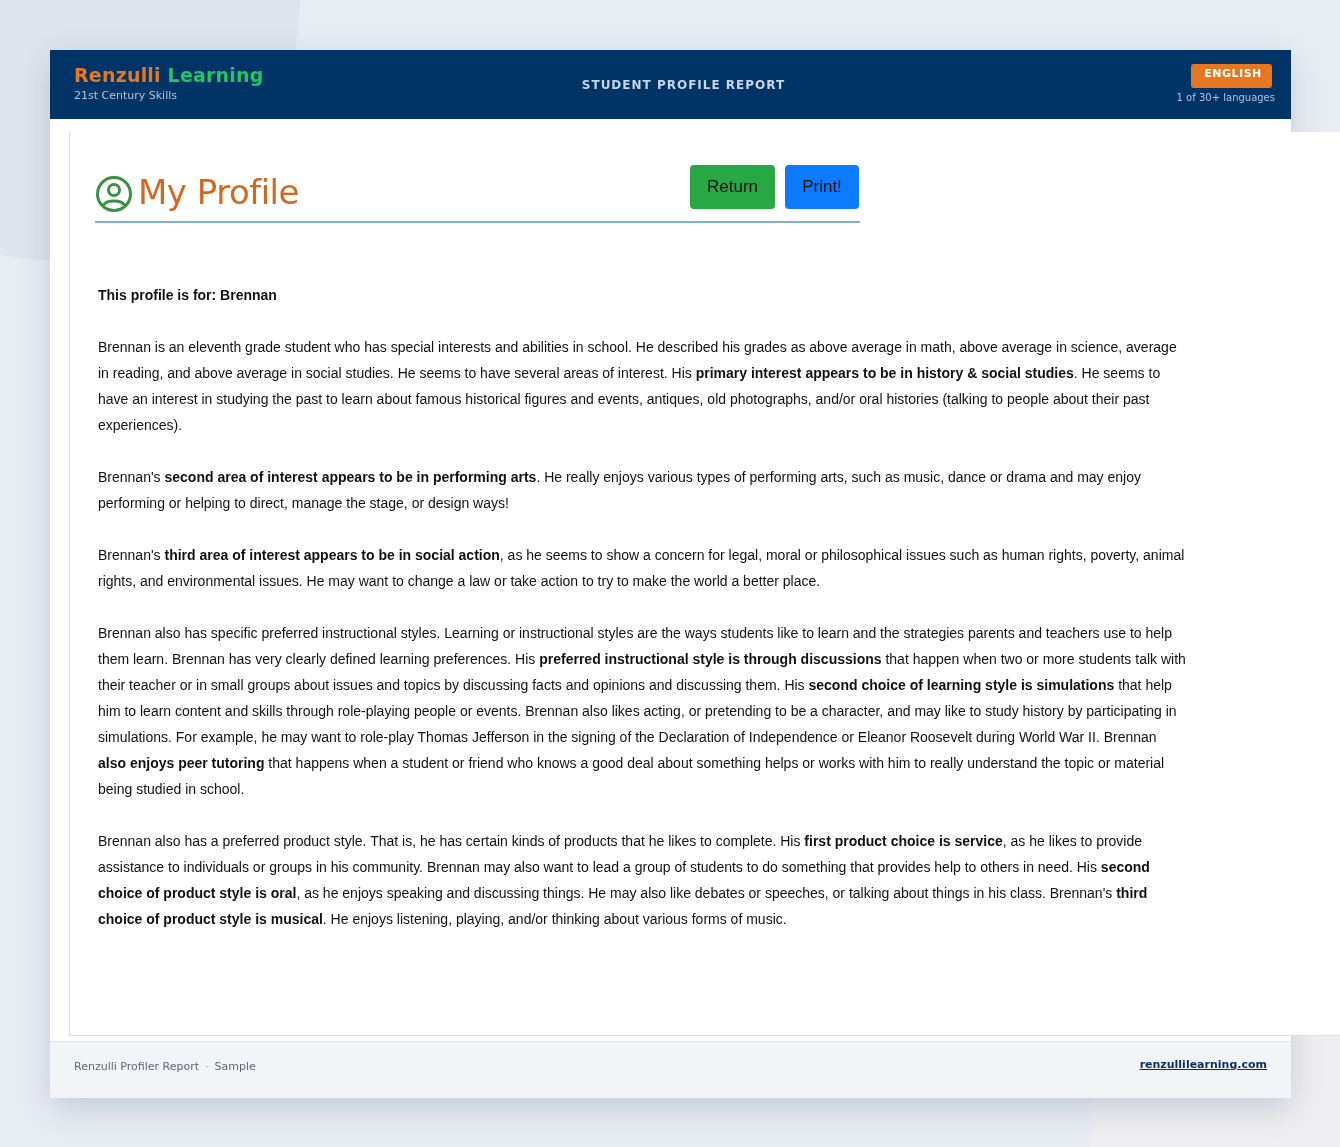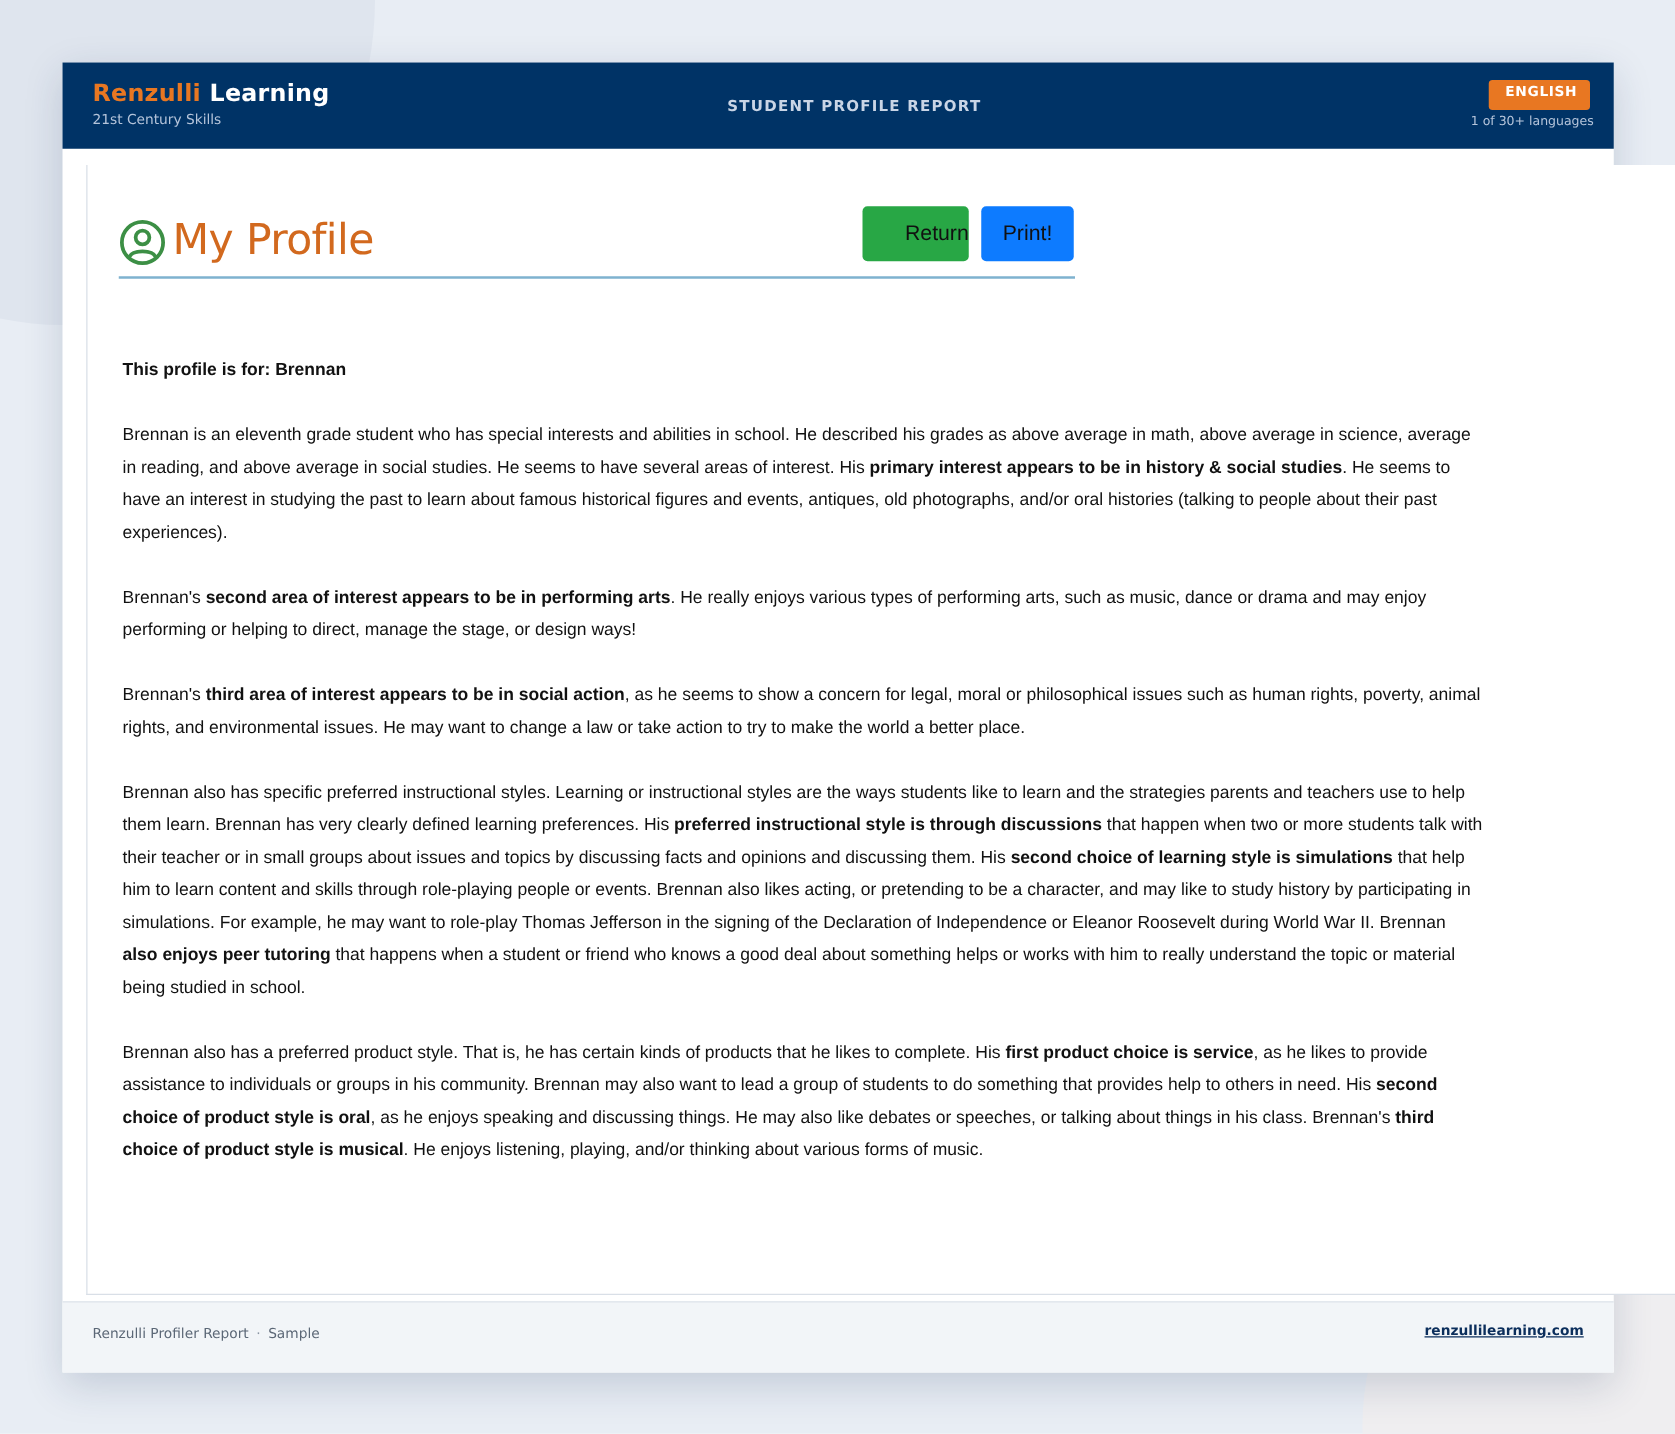--- a/index.html
+++ b/index.html
@@ -23,21 +23,21 @@
       box-shadow: 0 10px 30px rgba(30,50,90,0.18);
     }
     .topbar {
       height: 69px; background: #003366; position: relative;
     }
     .brand {
       position: absolute; left: 24px; top: 14px;
     }
     .brand-name { font-weight: bold; font-size: 19px; letter-spacing: 0.2px; }
     .brand-a { color: #e87722; }
-    .brand-b { color: #ffffff; }
+    .brand-b { color: #22c55e; }
     .brand-sub { color: #b4c4da; font-size: 11px; margin-top: 3px; }
     .report-title {
       position: absolute; left: 0; right: 0; top: 28px; text-align: center;
       color: #c9d5e6; font-weight: bold; font-size: 12px; letter-spacing: 1px; padding-left: 26px;
     }
     .lang {
       position: absolute; right: 16px; top: 12px; text-align: center;
     }
     .lang-btn {
       display: inline-block; background: #e87722; color: #fff; font-weight: bold;
@@ -58,21 +58,21 @@
     .profile-title {
       position: absolute; left: 43px; top: 10px;
       font-family: "DejaVu Sans", sans-serif; font-size: 34px; color: #d2691e;
       letter-spacing: -0.5px;
     }
     .btn {
       position: absolute; top: 3px; height: 44px; border-radius: 4px;
       font-size: 17px; color: #111; text-align: center; line-height: 44px;
       font-family: "Liberation Sans", sans-serif;
     }
-    .btn-return { left: 595px; width: 85px; background: #28a745; text-align: right; }
+    .btn-return { left: 595px; width: 85px; background: #28a745; }
     .btn-print { left: 690px; width: 74px; background: #0d7bff; }
 
     .content {
       position: absolute; left: 28px; top: 114px; width: 1090px;
       font-family: "Liberation Sans", sans-serif; font-size: 14px; line-height: 26px;
       color: #111;
       margin-top: 36px;
     }
     .for-line { font-weight: bold; margin-bottom: 26px; }
     .para { margin-bottom: 26px; }

